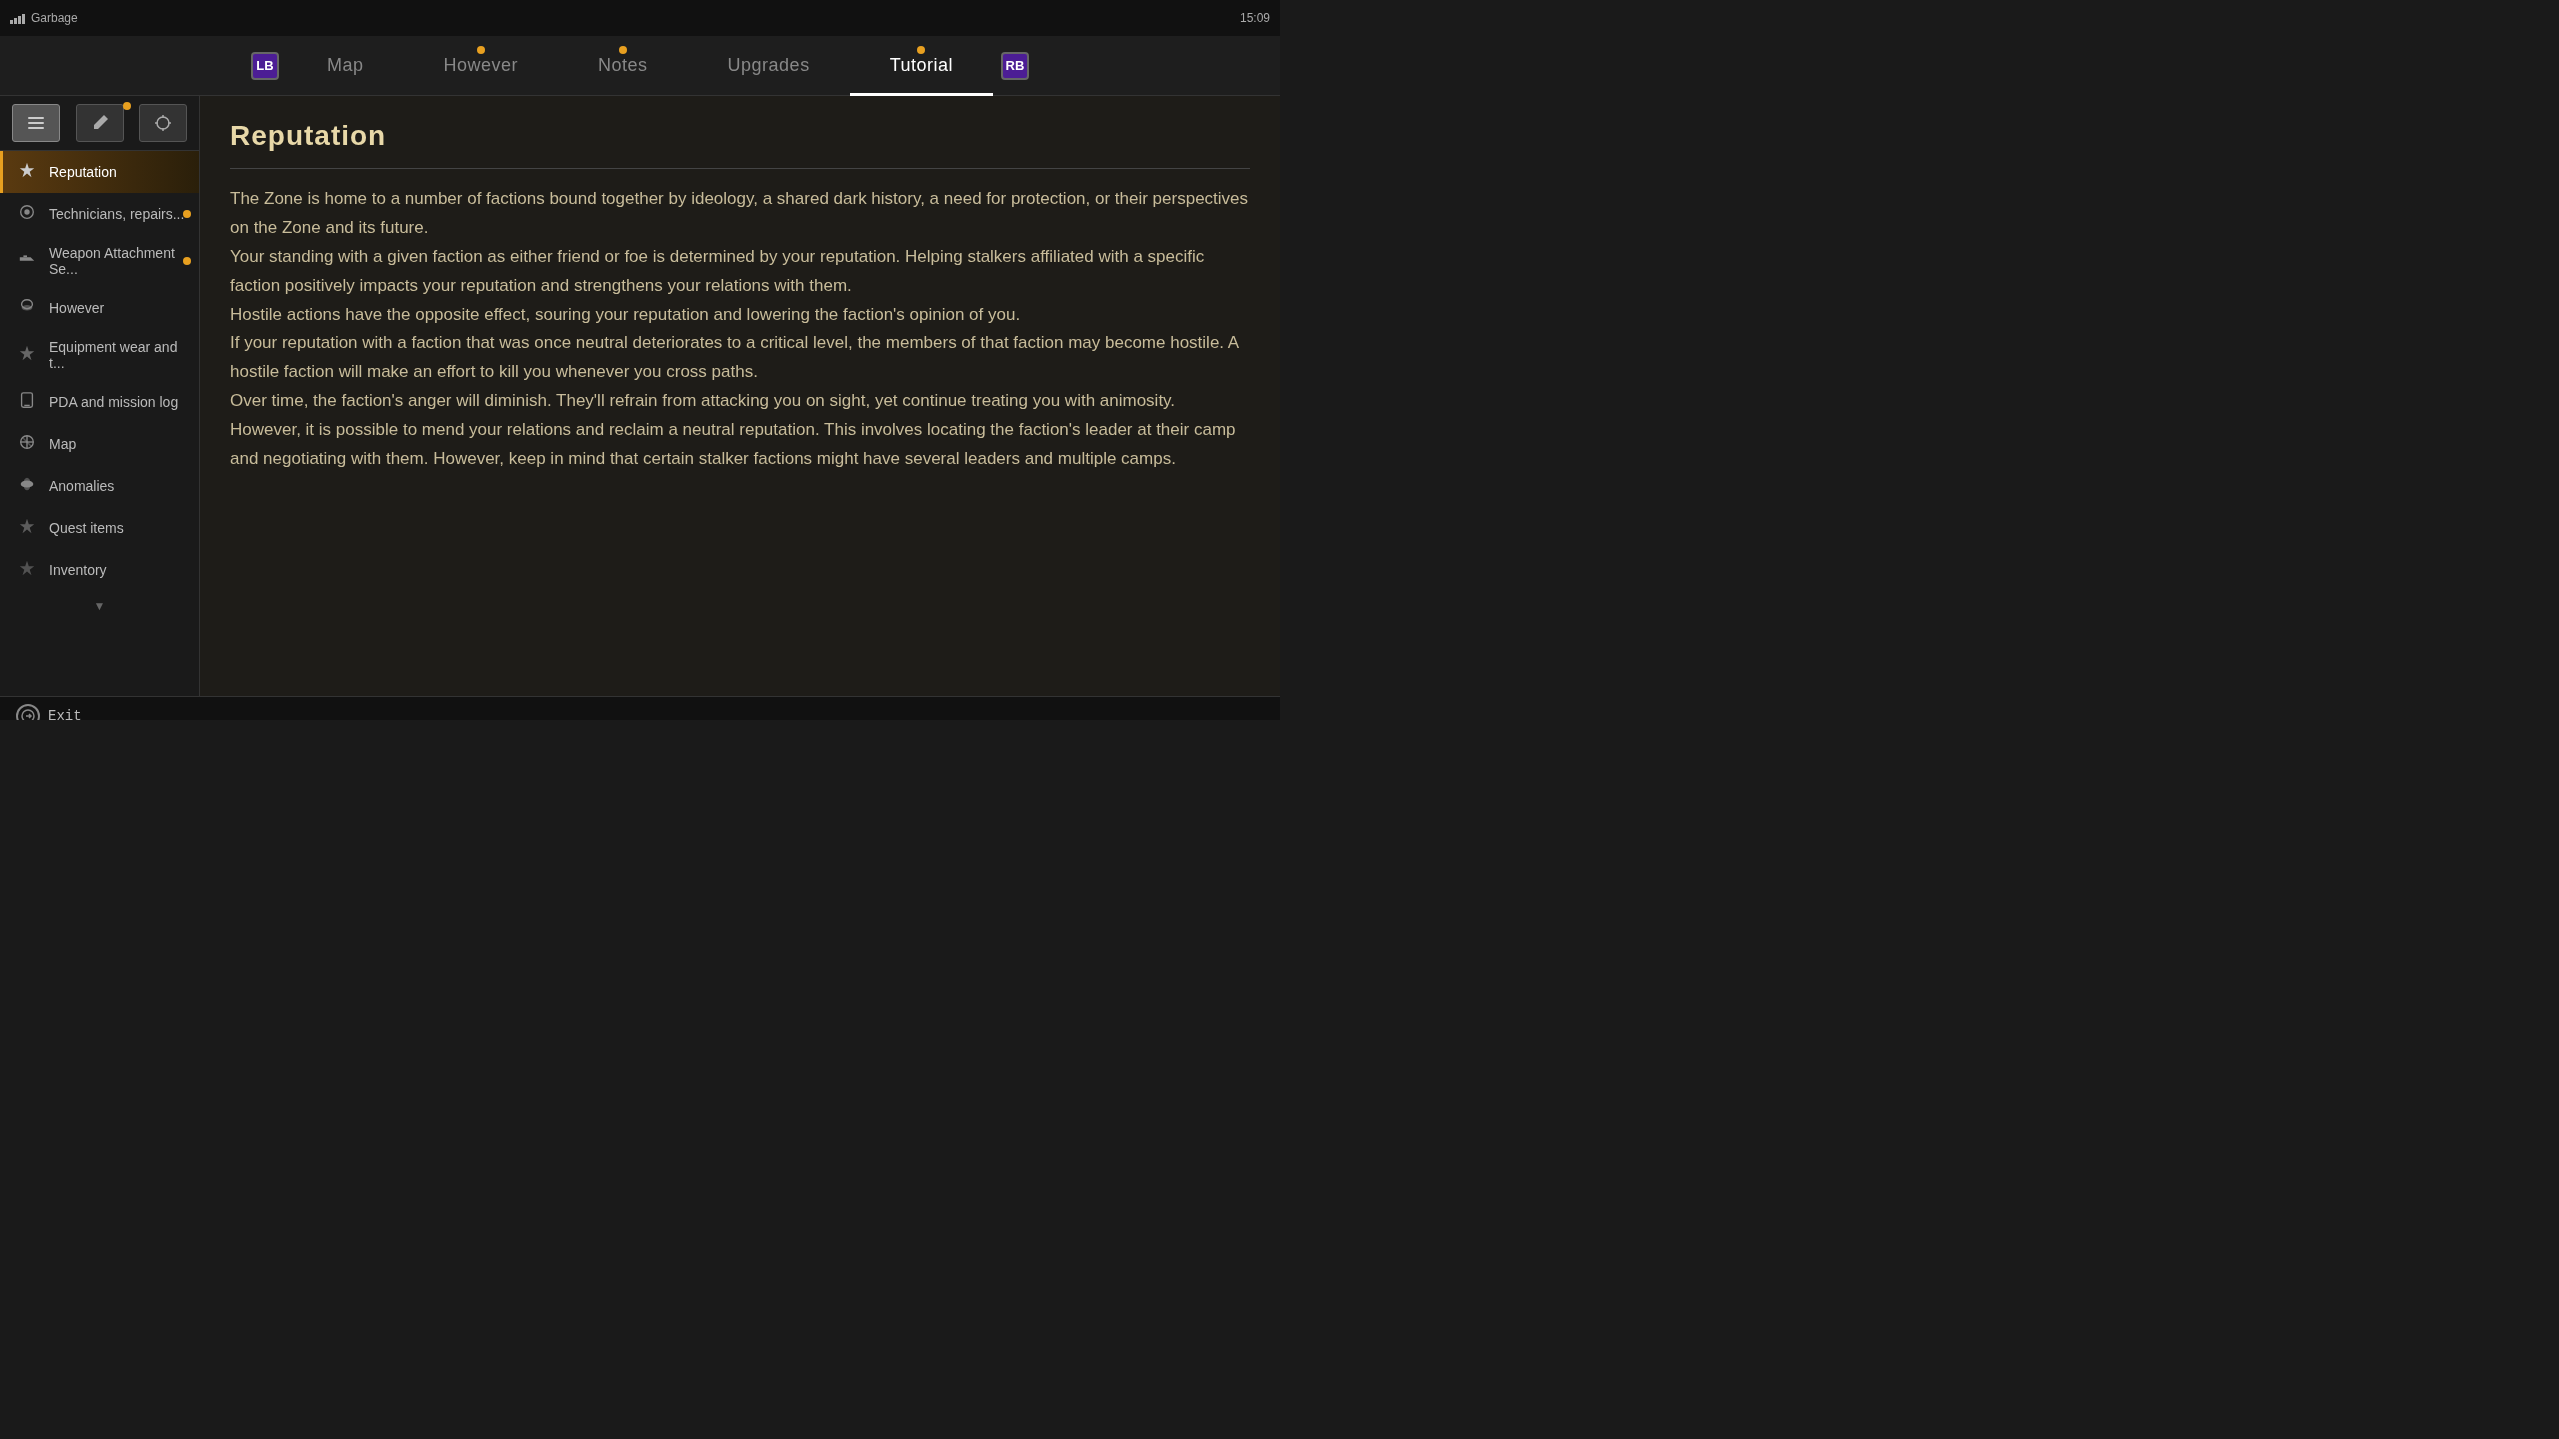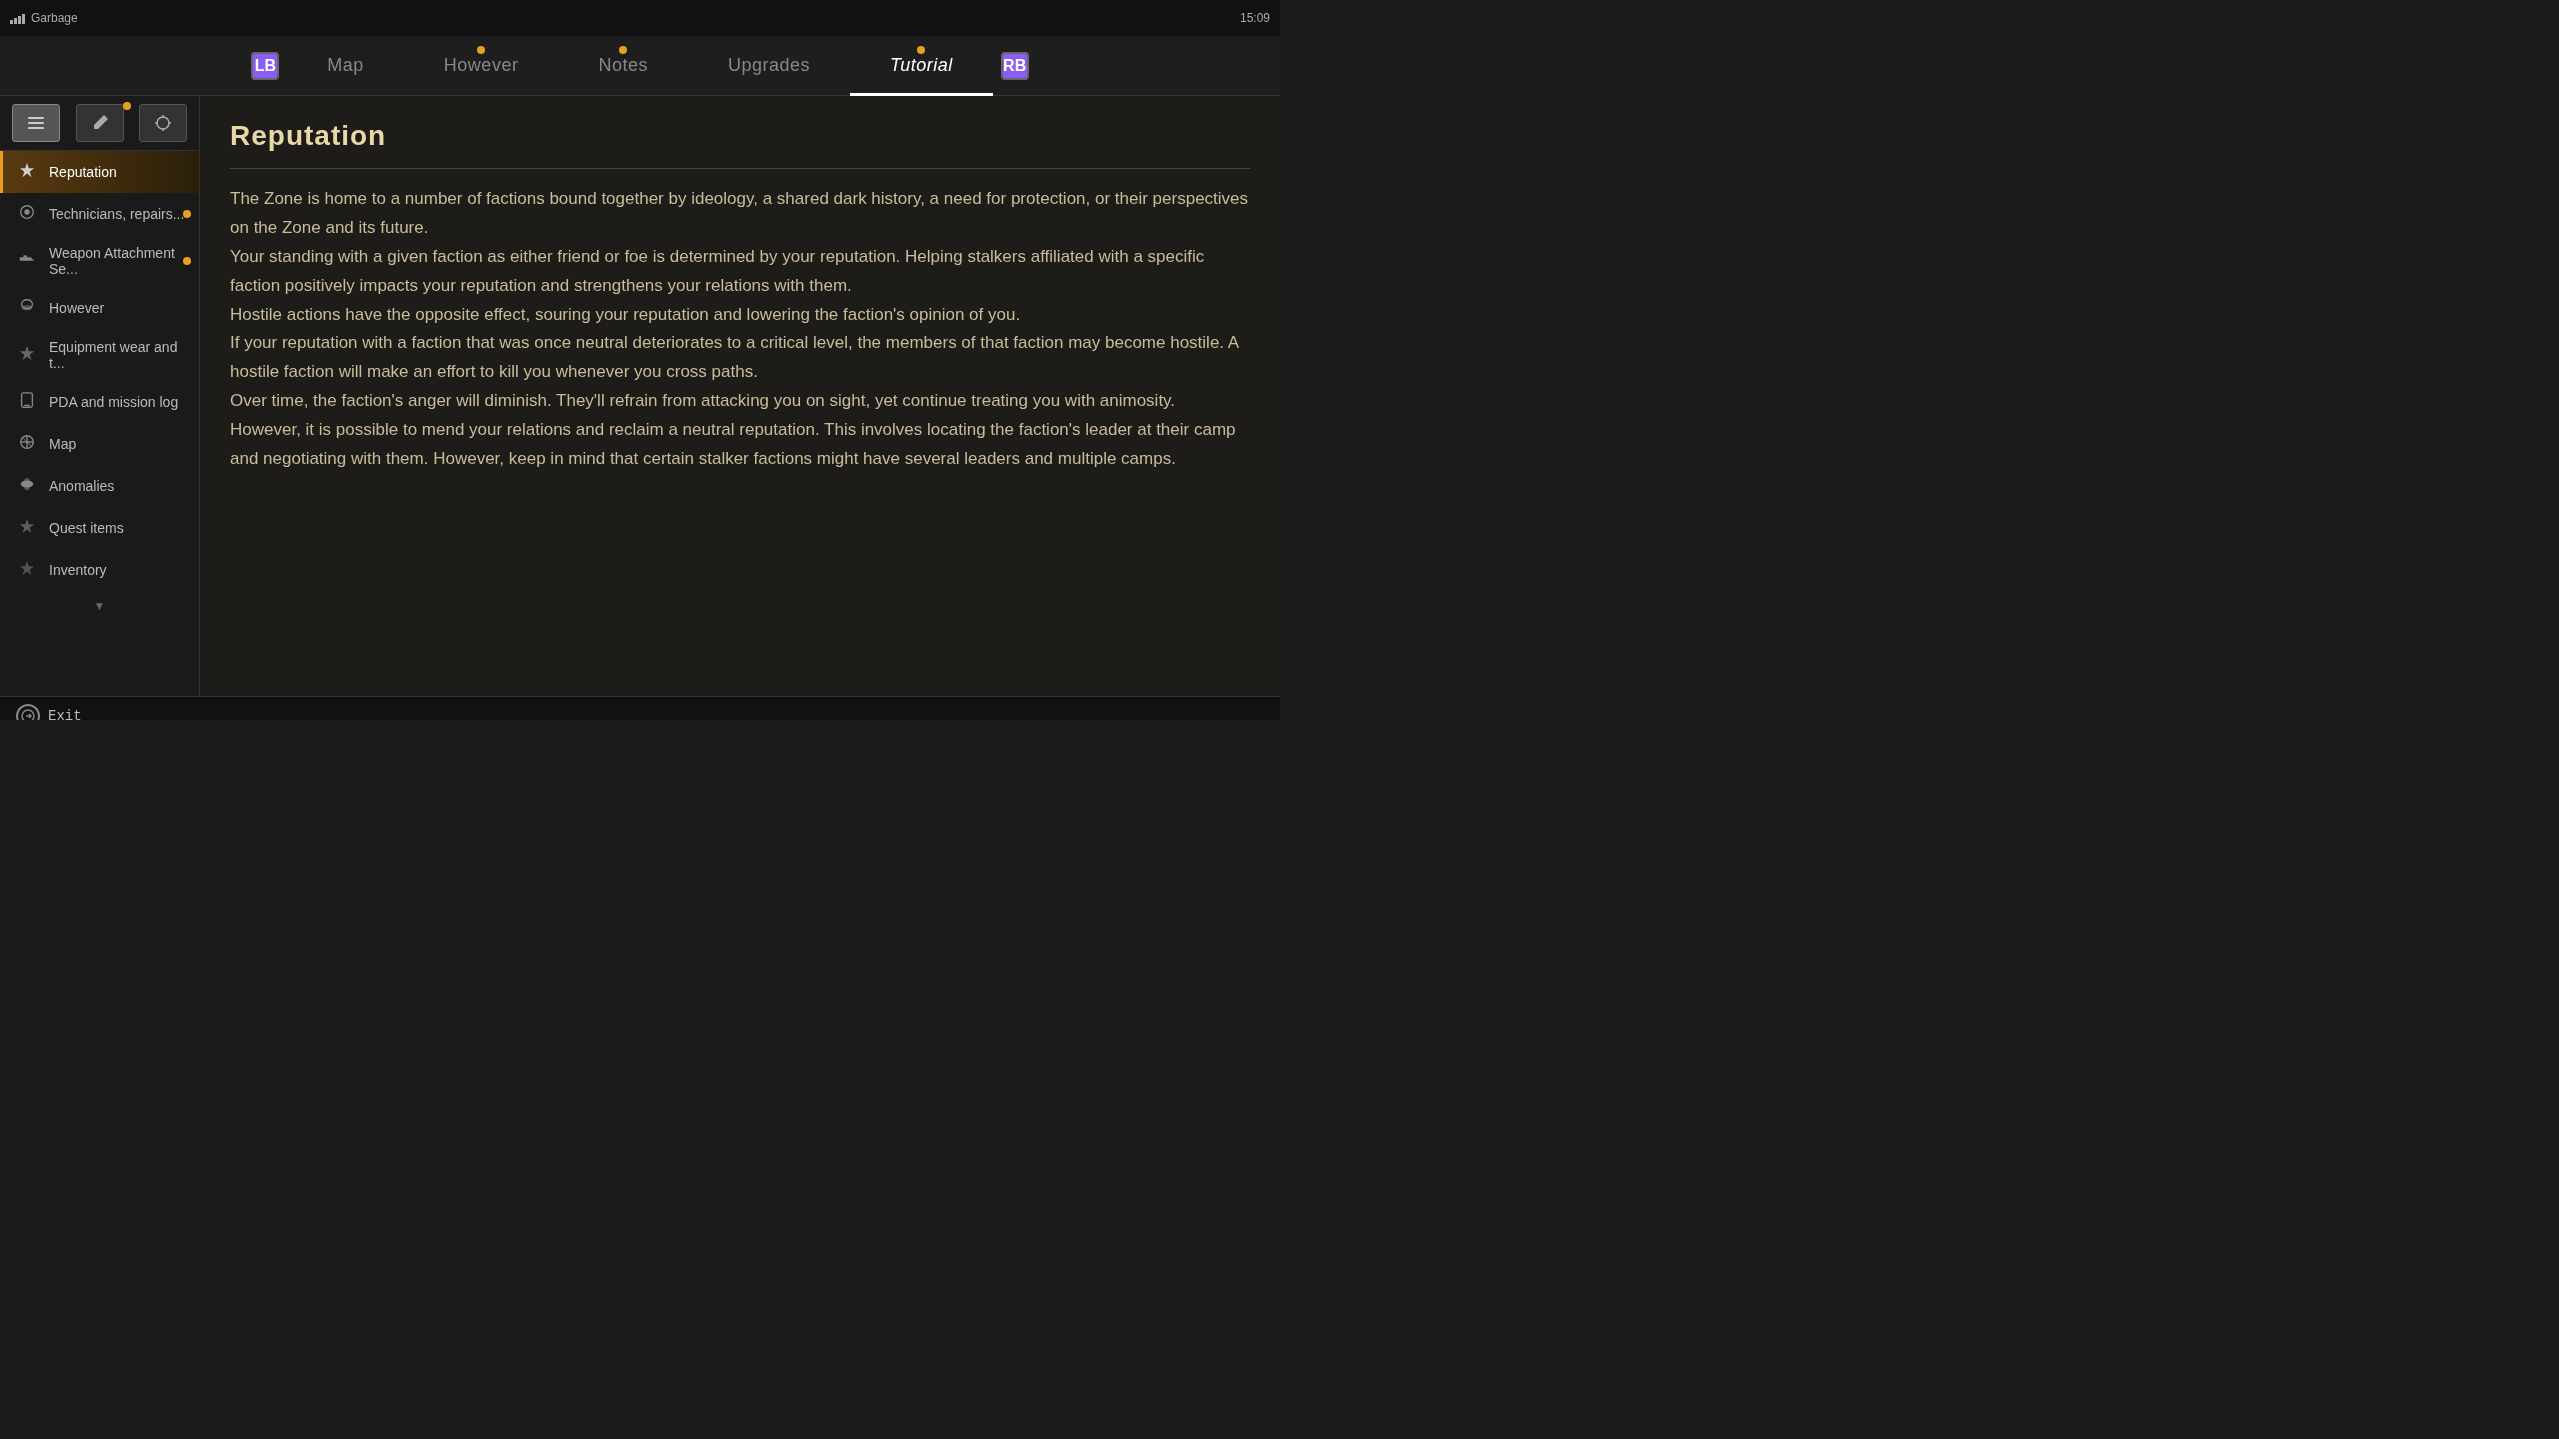--- a/index.html
+++ b/index.html
@@ -45,24 +45,24 @@
       background: #1e1e1e;
       height: 60px;
       display: flex;
       align-items: center;
       justify-content: center;
       gap: 0;
       border-bottom: 1px solid #333;
       position: relative;
     }
     .nav-controller-btn {
-      background: #8b5cf6;
+      background: #4c1d95;
       border: 2px solid #666;
       color: #fff;
-      font-size: 16px;
+      font-size: 13px;
       font-weight: bold;
       width: 28px;
       height: 28px;
       border-radius: 4px;
       display: flex;
       align-items: center;
       justify-content: center;
       cursor: pointer;
       margin: 0 8px;
     }
@@ -277,21 +277,21 @@
     <span>However</span>
     <div class="nav-dot" style="left:50%; transform:translateX(-50%);"></div>
   </div>
   <div class="nav-tab" style="position:relative;">
     <span>Notes</span>
     <div class="nav-dot" style="left:50%; transform:translateX(-50%);"></div>
   </div>
   <div class="nav-tab" style="position:relative;">
     <span>Upgrades</span>
   </div>
-  <div class="nav-tab active" style="position:relative;font-style:italic;">
+  <div class="nav-tab active" style="position:relative;">
     <span>Tutorial</span>
     <div class="nav-dot" style="left:50%; transform:translateX(-50%);"></div>
   </div>
 
   <div class="nav-controller-btn">RB</div>
 </div>
 
 <div class="main-content">
 
   <div class="sidebar">

